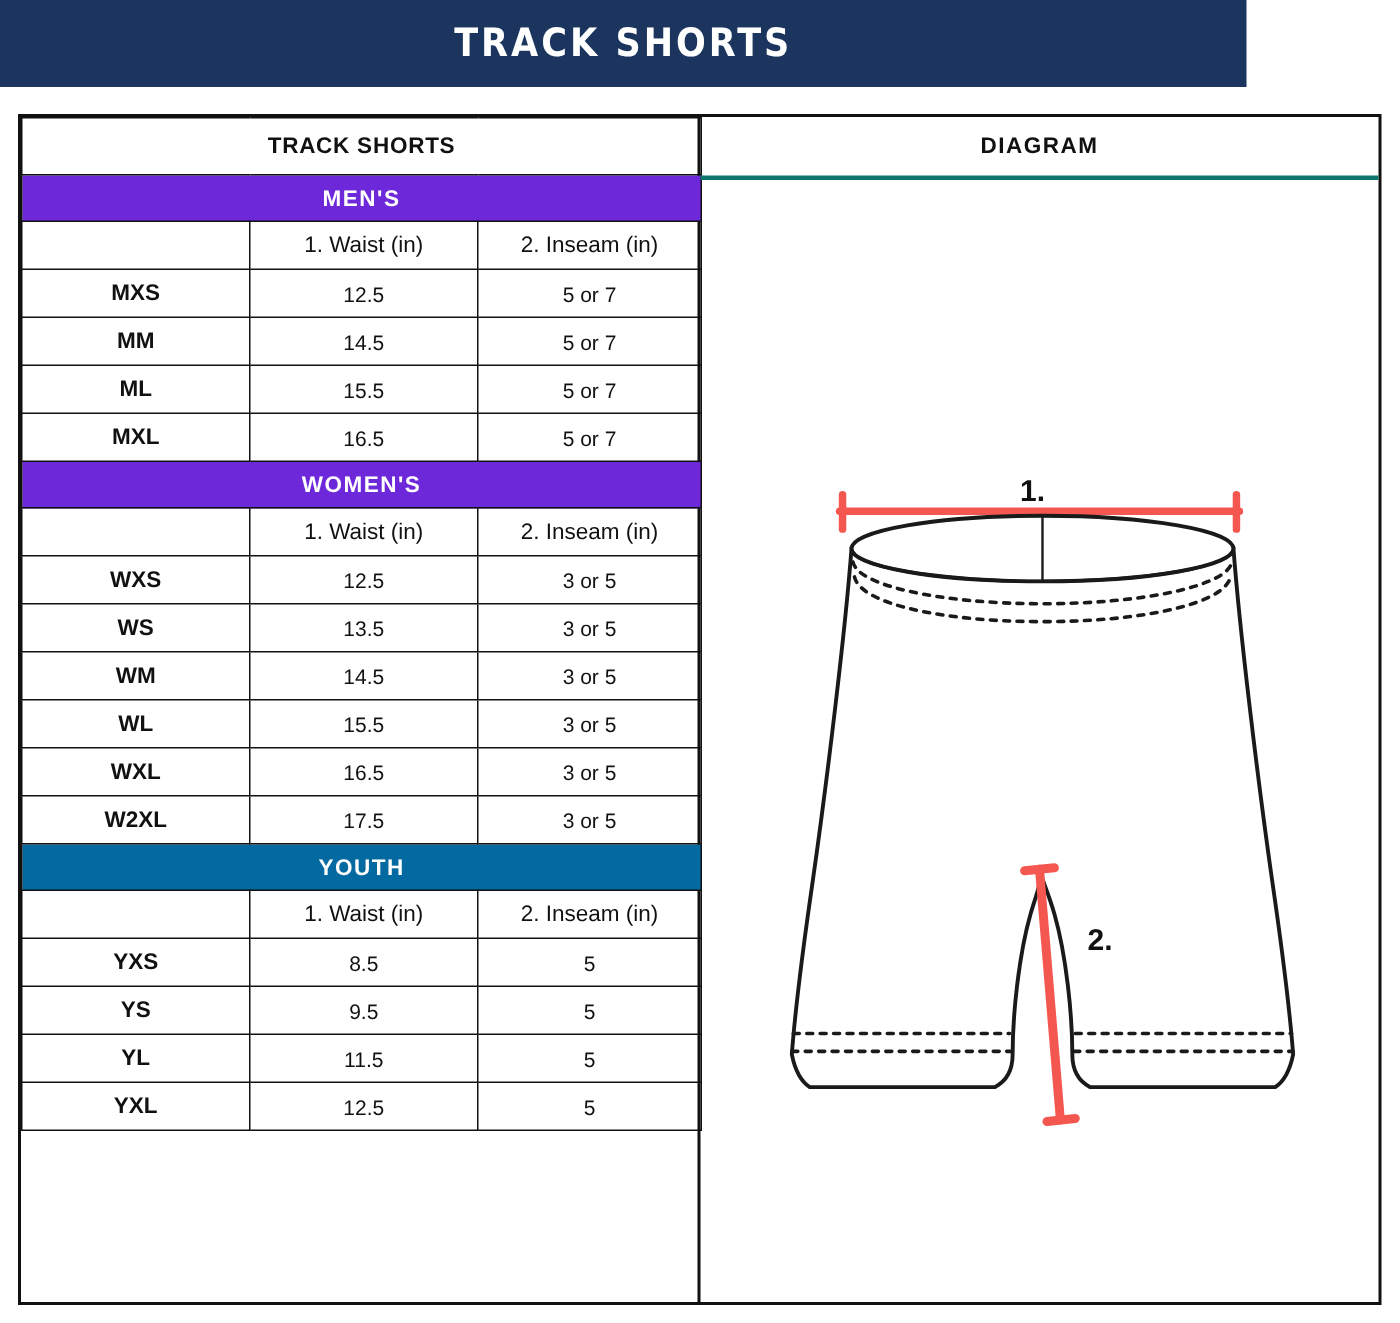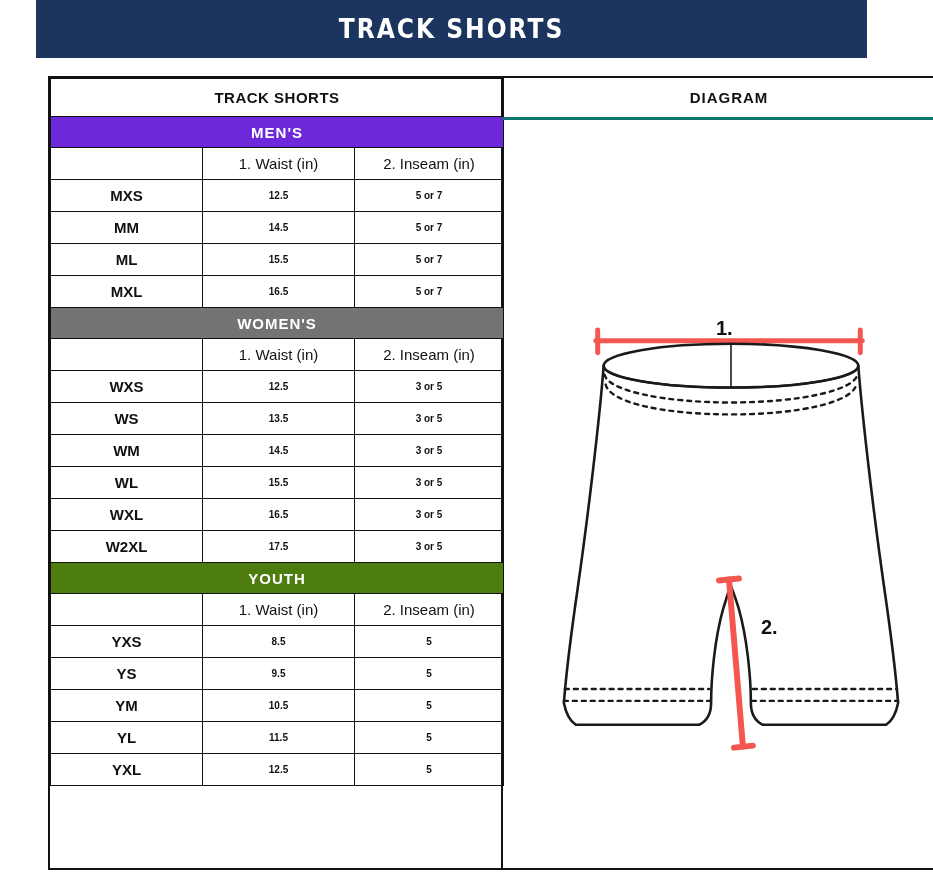--- a/index.html
+++ b/index.html
@@ -12,21 +12,20 @@
     height: 882px;
     font-family: "Liberation Sans", sans-serif;
     color: #111111;
     overflow: hidden;
   }
   .page {
     position: relative;
     width: 831px;
     height: 882px;
     box-sizing: border-box;
-    margin-left: 36px;
   }
   
   .banner {
     height: 58px;
     background: #1b355e;
     display: flex;
     align-items: center;
     justify-content: center;
   }
   .banner-title {
@@ -70,43 +69,43 @@
   table.size-table td {
     border: 1px solid #111111;
     height: 31px;
     text-align: center;
     font-size: 15px;
     font-weight: bold;
     color: #111111;
     padding: 0;
   }
   table.size-table td.value {
-    font-weight: bold;
-    font-size: 10px;
+    font-weight: normal;
+    font-size: 14px;
   }
   .col-size { width: 152px; }
   .col-waist { width: 152px; }
   .col-inseam { width: 149px; }
 
   tr.title-row td {
     height: 37px;
     font-size: 15px;
     font-weight: bold;
     letter-spacing: 0.5px;
   }
   tr.section-row td {
     height: 30px;
     color: #ffffff;
     font-size: 15px;
     font-weight: bold;
     letter-spacing: 1px;
   }
   tr.section-row td.mens { background: #6d28d9; }
-  tr.section-row td.womens { background: #737373; }
-  tr.section-row td.youth { background: #4d7c0f; }
+  tr.section-row td.womens { background: #6d28d9; }
+  tr.section-row td.youth { background: #0369a1; }
   tr.header-row td {
     height: 31px;
     font-weight: normal;
     font-size: 15px;
   }
   tr.header-row td.blank { border-left: 1px solid #111111; }
 
   
   .diagram-title {
     height: 39px;
@@ -238,25 +237,20 @@
             <td>2. Inseam (in)</td>
           </tr>
           <tr>
             <td>YXS</td>
             <td class="value">8.5</td>
             <td class="value">5</td>
           </tr>
           <tr>
             <td>YS</td>
             <td class="value">9.5</td>
-            <td class="value">5</td>
-          </tr>
-          <tr>
-            <td>YM</td>
-            <td class="value">10.5</td>
             <td class="value">5</td>
           </tr>
           <tr>
             <td>YL</td>
             <td class="value">11.5</td>
             <td class="value">5</td>
           </tr>
           <tr>
             <td>YXL</td>
             <td class="value">12.5</td>

